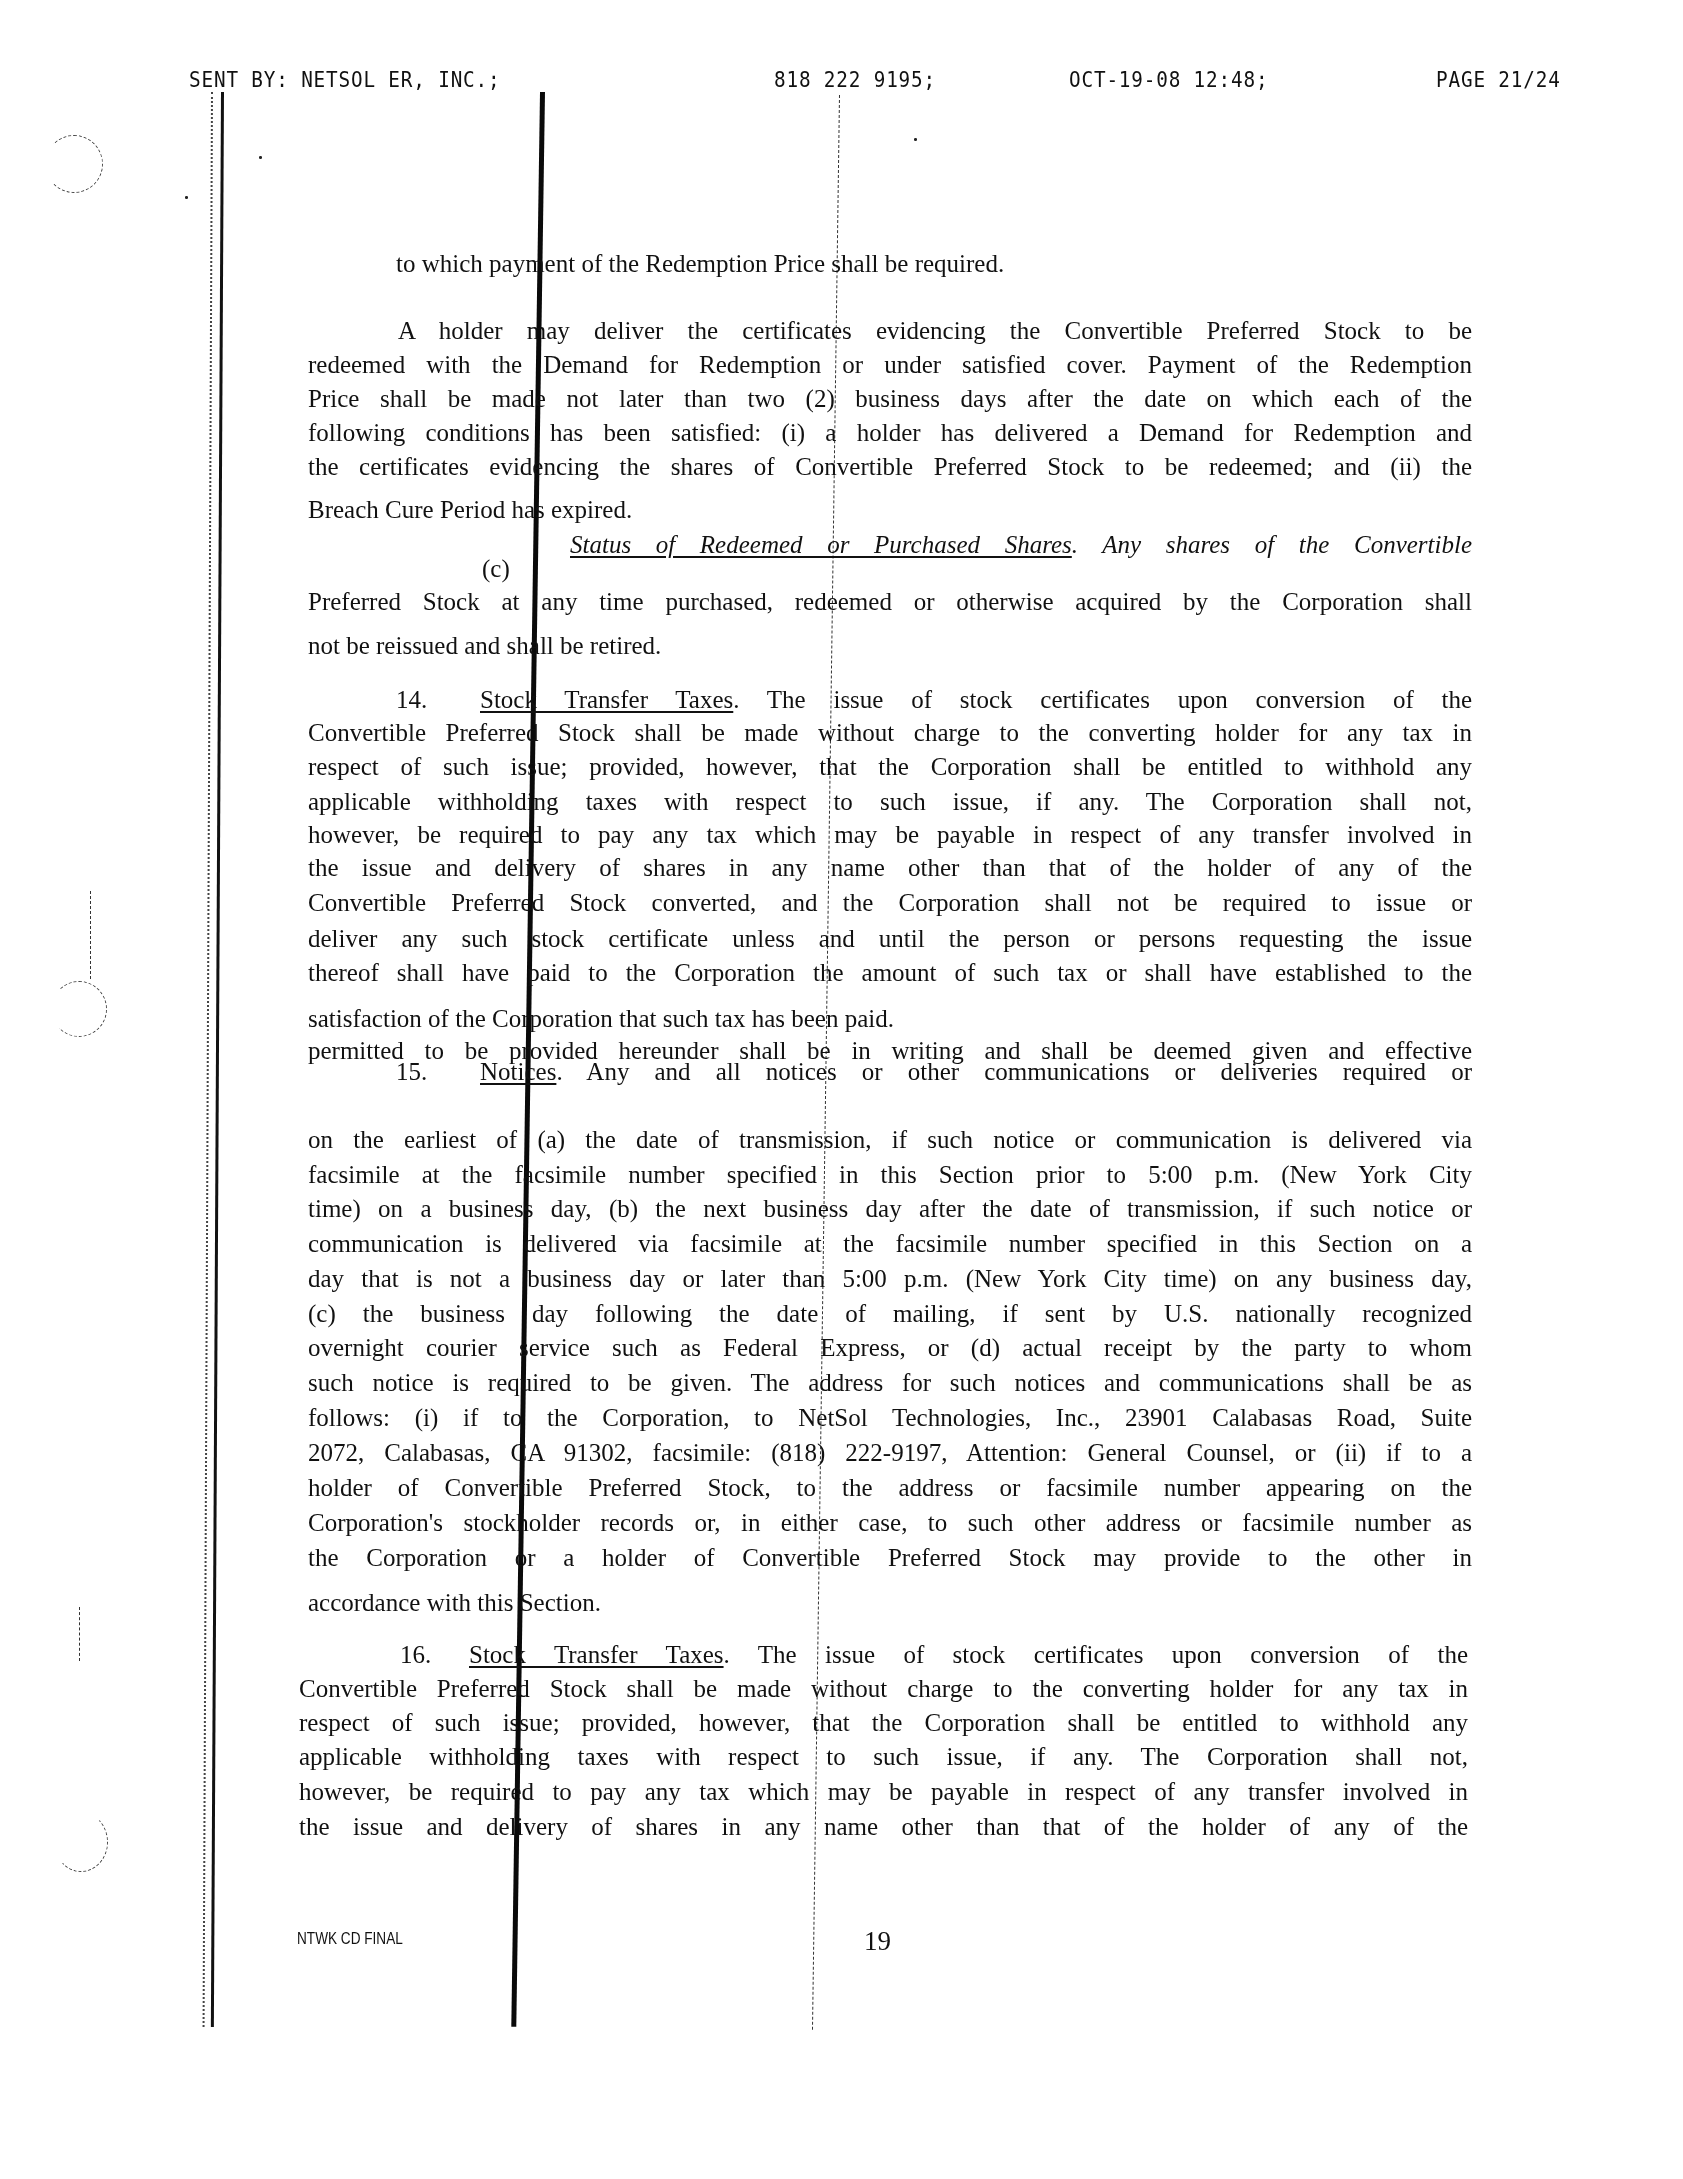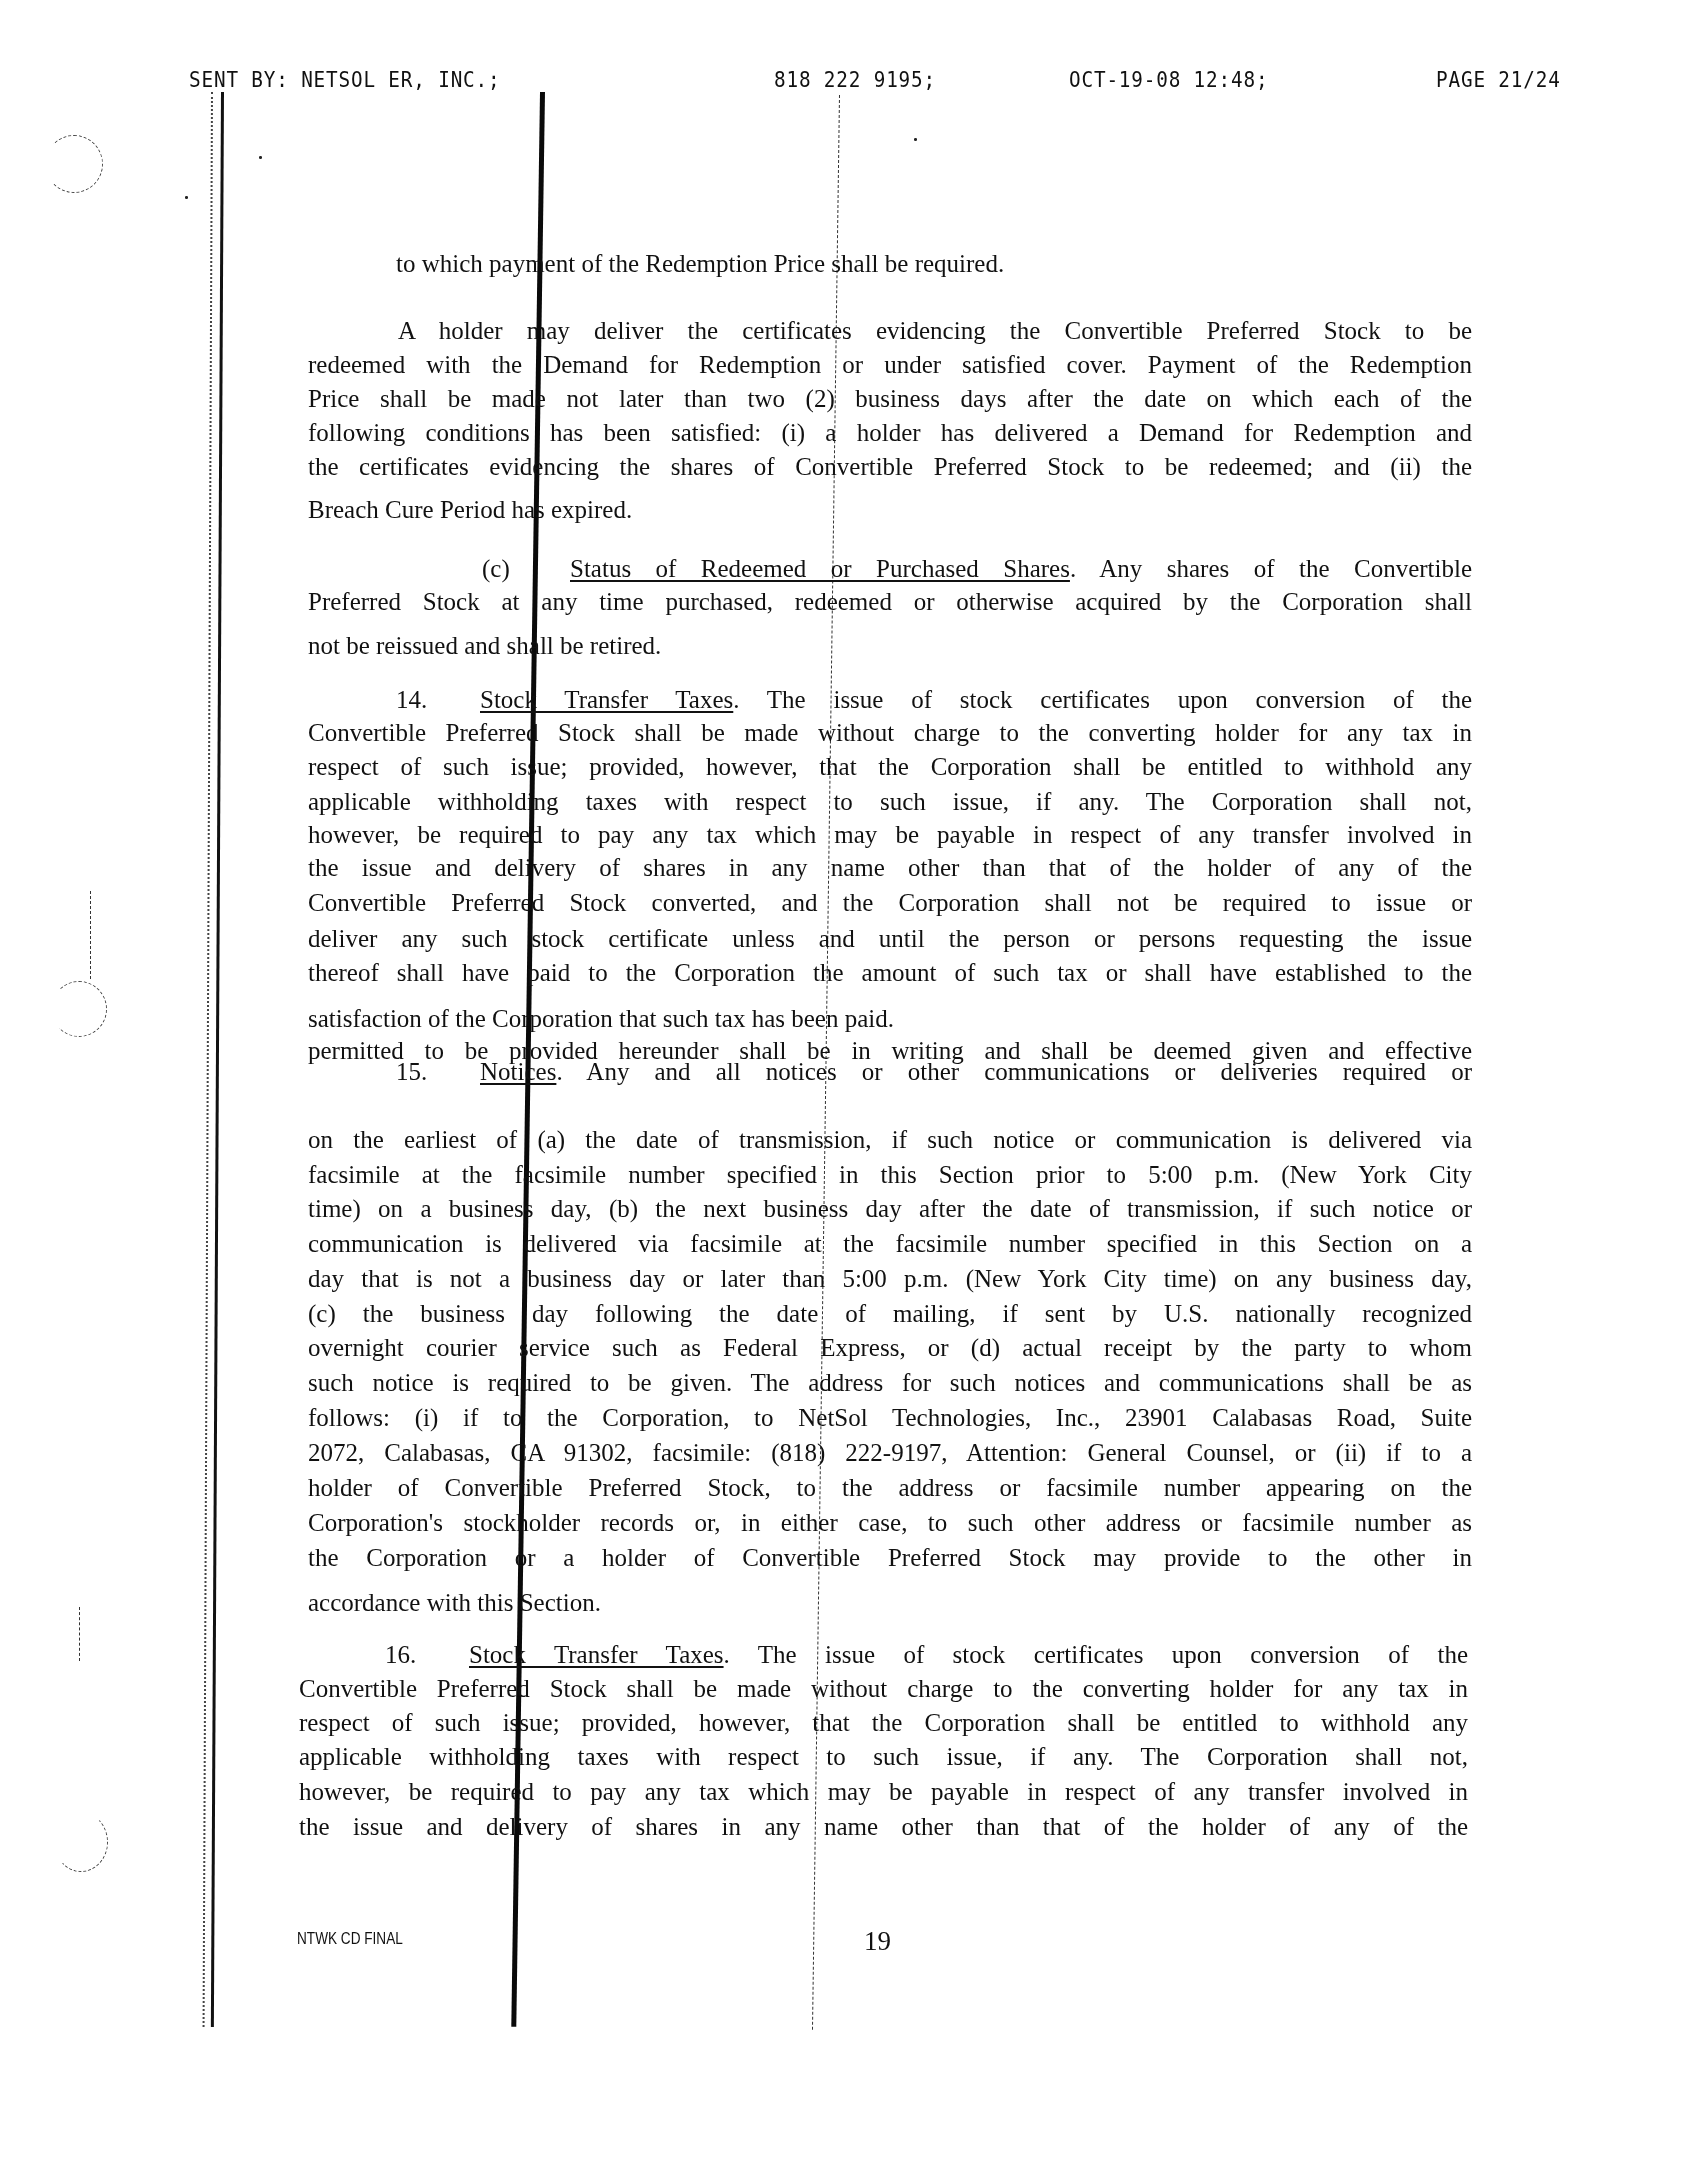--- a/index.html
+++ b/index.html
@@ -50,21 +50,21 @@
     <div class="line" style="left: 398px; width: 1074px; top: 315px; white-space: normal; height: 31px; overflow: visible;">A holder may deliver the certificates evidencing the Convertible Preferred Stock to be</div>
     <div class="line" style="top: 349px; white-space: normal; height: 31px; overflow: visible;">redeemed with the Demand for Redemption or under satisfied cover. Payment of the Redemption</div>
     <div class="line" style="top: 383px; white-space: normal; height: 31px; overflow: visible;">Price shall be made not later than two (2) business days after the date on which each of the</div>
     <div class="line" style="top: 417px; white-space: normal; height: 31px; overflow: visible;">following conditions has been satisfied: (i) a holder has delivered a Demand for Redemption and</div>
     <div class="line" style="top: 451px; white-space: normal; height: 31px; overflow: visible;">the certificates evidencing the shares of Convertible Preferred Stock to be redeemed; and (ii) the</div>
     <div class="line last" style="top:482px;">Breach Cure Period has expired.</div>
   </div>
 
   <div>
     <div class="heading-line" style="left:482px; top:553px;">(c)</div>
-    <div class="heading-line" style="left: 570px; top: 553px; width: 902px; text-align: justify; text-align-last: justify; white-space: normal; height: 31px; overflow: visible;"><span class="u">Status of Redeemed or Purchased Shares</span><span>. Any shares of the Convertible</span></div>
+    <div class="heading-line" style="left: 570px; top: 529px; width: 902px; text-align: justify; text-align-last: justify; white-space: normal; height: 31px; overflow: visible; font-style: italic;"><span class="u">Status of Redeemed or Purchased Shares</span><span>. Any shares of the Convertible</span></div>
     <div class="line" style="top: 586px; white-space: normal; height: 31px; overflow: visible;">Preferred Stock at any time purchased, redeemed or otherwise acquired by the Corporation shall</div>
     <div class="line last" style="top:618px;">not be reissued and shall be retired.</div>
   </div>
 
   <div>
     <div class="heading-line" style="left:396px; top:684px;">14.</div>
     <div class="heading-line" style="left: 480px; top: 684px; width: 992px; text-align: justify; text-align-last: justify; white-space: normal; height: 31px; overflow: visible;"><span class="u">Stock Transfer Taxes</span><span>. The issue of stock certificates upon conversion of the</span></div>
     <div class="line" style="top: 717px; white-space: normal; height: 31px; overflow: visible;">Convertible Preferred Stock shall be made without charge to the converting holder for any tax in</div>
     <div class="line" style="top: 751px; white-space: normal; height: 31px; overflow: visible;">respect of such issue; provided, however, that the Corporation shall be entitled to withhold any</div>
     <div class="line" style="top: 786px; white-space: normal; height: 31px; overflow: visible;">applicable withholding taxes with respect to such issue, if any. The Corporation shall not,</div>
@@ -90,21 +90,21 @@
     <div class="line" style="top: 1367px; white-space: normal; height: 31px; overflow: visible;">such notice is required to be given. The address for such notices and communications shall be as</div>
     <div class="line" style="top: 1402px; white-space: normal; height: 31px; overflow: visible;">follows: (i) if to the Corporation, to NetSol Technologies, Inc., 23901 Calabasas Road, Suite</div>
     <div class="line" style="top: 1437px; white-space: normal; height: 31px; overflow: visible;">2072, Calabasas, CA 91302, facsimile: (818) 222-9197, Attention: General Counsel, or (ii) if to a</div>
     <div class="line" style="top: 1472px; white-space: normal; height: 31px; overflow: visible;">holder of Convertible Preferred Stock, to the address or facsimile number appearing on the</div>
     <div class="line" style="top: 1507px; white-space: normal; height: 31px; overflow: visible;">Corporation's stockholder records or, in either case, to such other address or facsimile number as</div>
     <div class="line" style="top: 1542px; white-space: normal; height: 31px; overflow: visible;">the Corporation or a holder of Convertible Preferred Stock may provide to the other in</div>
     <div class="line last" style="top:1575px;">accordance with this Section.</div>
   </div>
 
   <div>
-    <div class="heading-line" style="left:385px; top:1639px;">16.</div>
+    <div class="heading-line" style="left:400px; top:1639px;">16.</div>
     <div class="heading-line" style="left: 469px; top: 1639px; width: 999px; text-align: justify; text-align-last: justify; white-space: normal; height: 31px; overflow: visible;"><span class="u">Stock Transfer Taxes</span><span>. The issue of stock certificates upon conversion of the</span></div>
     <div class="line" style="left: 299px; width: 1169px; top: 1673px; white-space: normal; height: 31px; overflow: visible;">Convertible Preferred Stock shall be made without charge to the converting holder for any tax in</div>
     <div class="line" style="left: 299px; width: 1169px; top: 1707px; white-space: normal; height: 31px; overflow: visible;">respect of such issue; provided, however, that the Corporation shall be entitled to withhold any</div>
     <div class="line" style="left: 299px; width: 1169px; top: 1741px; white-space: normal; height: 31px; overflow: visible;">applicable withholding taxes with respect to such issue, if any. The Corporation shall not,</div>
     <div class="line" style="left: 299px; width: 1169px; top: 1776px; white-space: normal; height: 31px; overflow: visible;">however, be required to pay any tax which may be payable in respect of any transfer involved in</div>
     <div class="line" style="left: 299px; width: 1169px; top: 1811px; white-space: normal; height: 31px; overflow: visible;">the issue and delivery of shares in any name other than that of the holder of any of the</div>
   </div>
 
   <div class="footer-left">NTWK CD FINAL</div>
   <div class="footer-page">19</div>

